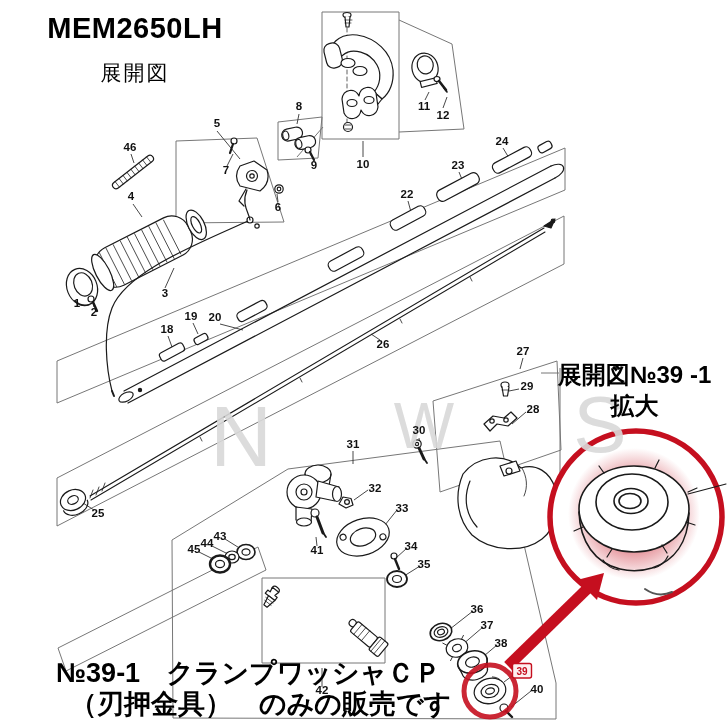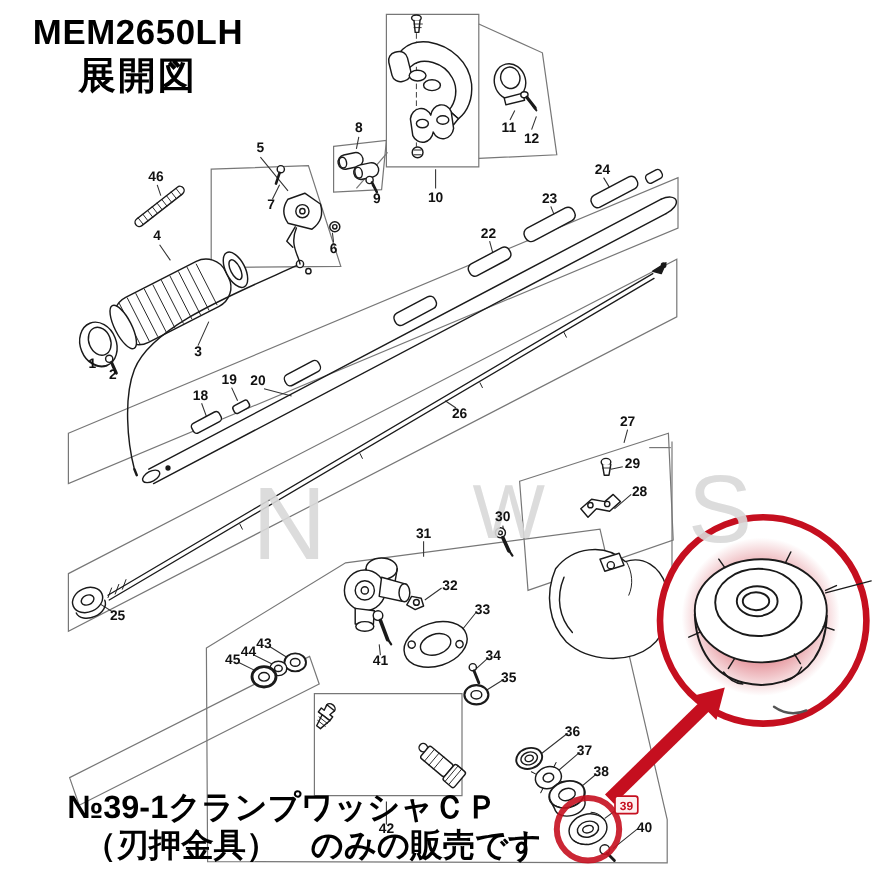--- a/index.html
+++ b/index.html
@@ -1,27 +1,27 @@
 <!DOCTYPE html>
 <html style="--accent: #c50f1f;"><head>
 <meta charset="utf-8">
 <style>
   :root{ --accent:#c50f1f; }
   html,body{margin:0;padding:0;background:#fff;}
   .page{position:relative;width:728px;height:728px;background:#fff;overflow:hidden;
         font-family:"Liberation Sans","DejaVu Sans",sans-serif;color:#000;}
   .page svg{position:absolute;left:0;top:0;}
-  .title-block{position:absolute;left:16px;top:12px;width:198px;text-align:center;line-height:1.15;}
+  .title-block{position:absolute;left:36px;top:12px;width:198px;text-align:center;line-height:1.15;}
   .model{font-size:29px;font-weight:bold;letter-spacing:.5px;}
-  .subtitle{font-size:31px;font-weight:bold;margin-top:0;letter-spacing:2px;}
+  .subtitle{font-size:21px;font-weight:normal;margin-top:16px;letter-spacing:2px;}
   .caption{position:absolute;left:541px;top:359px;width:187px;text-align:center;
            font-size:24px;font-weight:bold;line-height:1.3;white-space:nowrap;}
   .note{position:absolute;left:56px;top:658px;font-size:27px;font-weight:bold;
         line-height:1.16;white-space:nowrap;}
-  .note .l1 .pn{}
+  .note .l1 .pn{margin-right:26px;}
   .note .l2{margin-left:14px;}
   .part-num{font-family:"Liberation Sans","DejaVu Sans",sans-serif;font-size:11.5px;
             font-weight:bold;fill:#111;text-anchor:middle;}
   .part-num.hl{fill:var(--accent);font-size:10px;}
   .hl-badge{fill:#fdf0f0;stroke:var(--accent);stroke-width:1.4;}
   .wm{fill:#d9d9d9;text-anchor:middle;font-family:"Liberation Sans","DejaVu Sans",sans-serif;opacity:.9;}
 </style>
 </head>
 <body>
 
@@ -351,20 +351,24 @@
         <text x="194" y="553" class="part-num">45</text>
         <text x="130" y="151" class="part-num">46</text>
       </g>
 </svg>
 
 <div class="title-block">
   <div class="model">MEM2650LH</div>
   <div class="subtitle">展開図</div>
 </div>
 
+<div class="caption">
+  <div>展開図№39 -1</div>
+  <div>拡大</div>
+</div>
 
 <div class="note">
   <div class="l1">
     <span class="pn">№39-1</span><span>クランプワッシャＣＰ</span>
   </div>
   <div class="l2">（刃押金具）　のみの販売です</div>
 </div>
 
 </div>
 

